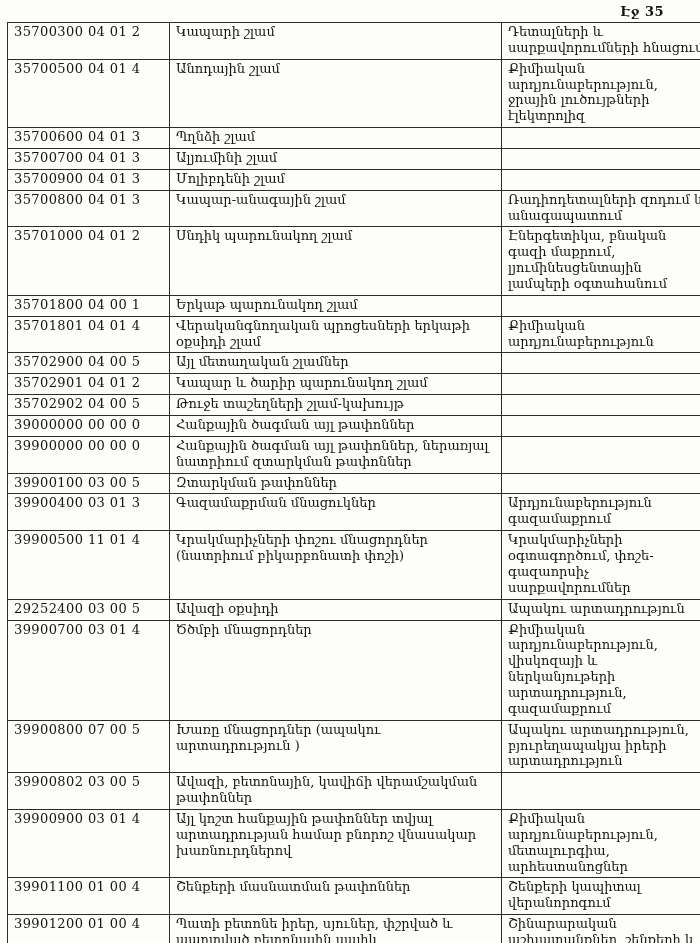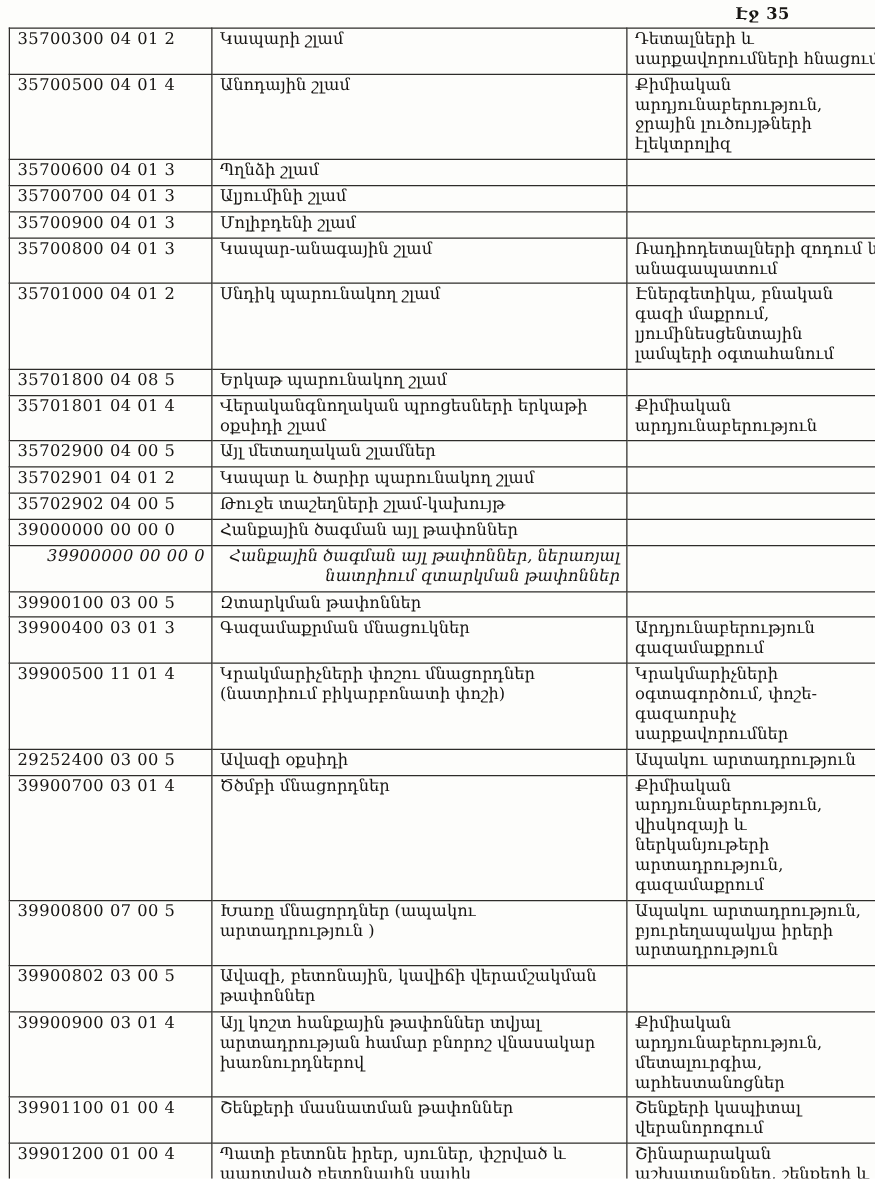--- a/index.html
+++ b/index.html
@@ -13,21 +13,21 @@
     height: 943px;
     box-sizing: border-box;
     background: #fdfdfb;
     color: #171513;
     font-family: "DejaVu Serif", "DejaVu Sans", serif;
     overflow: hidden;
   }
   .page-header {
     box-sizing: border-box;
     width: 100%;
-    padding: 4px 68px 2px 0;
+    padding: 4px 36px 2px 0;
     text-align: right;
     font-weight: bold;
     font-size: 13px;
     letter-spacing: 0.5px;
   }
   table.waste-table {
     border-collapse: collapse;
     table-layout: fixed;
     width: 688px;
     margin-left: 7px;
@@ -44,22 +44,20 @@
   td.col-code {
     width: 150px;
     white-space: nowrap;
     letter-spacing: 0.4px;
     padding-left: 9px;
   }
   td.col-name { width: 320px; }
   td.col-note { width: 198px; }
   tr.italic-row td.col-code,
   tr.italic-row td.col-name {
-    font-style: italic;
-    text-align: right;
   }
 </style>
 </head>
 <body>
 
 <div class="page">
   <div class="page-header">Էջ 35</div>
 
   <table class="waste-table">
     <tbody>
@@ -99,21 +97,21 @@
     <td class="col-note">Ռադիոդետալների զոդում և անագապատում</td>
   </tr>
 
   <tr>
     <td class="col-code">35701000 04 01 2</td>
     <td class="col-name">Սնդիկ պարունակող շլամ</td>
     <td class="col-note">Էներգետիկա, բնական գազի մաքրում, լյումինեսցենտային լամպերի օգտահանում</td>
   </tr>
 
   <tr>
-    <td class="col-code">35701800 04 08 5</td>
+    <td class="col-code">35701800 04 00 1</td>
     <td class="col-name">Երկաթ պարունակող շլամ</td>
     <td class="col-note"></td>
   </tr>
 
   <tr>
     <td class="col-code">35701801 04 01 4</td>
     <td class="col-name">Վերականգնողական պրոցեսների երկաթի օքսիդի շլամ</td>
     <td class="col-note">Քիմիական արդյունաբերություն</td>
   </tr>
 

